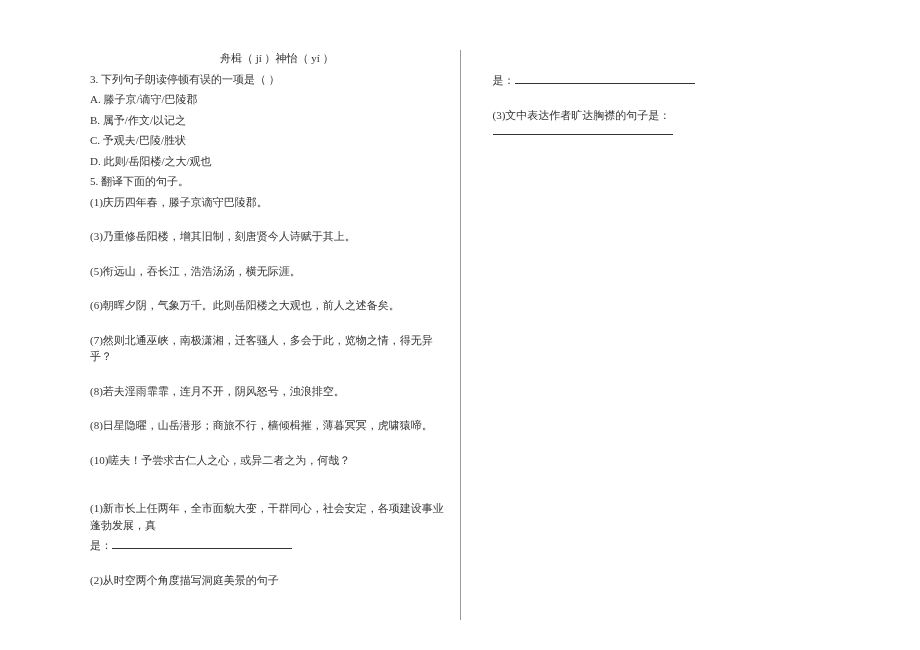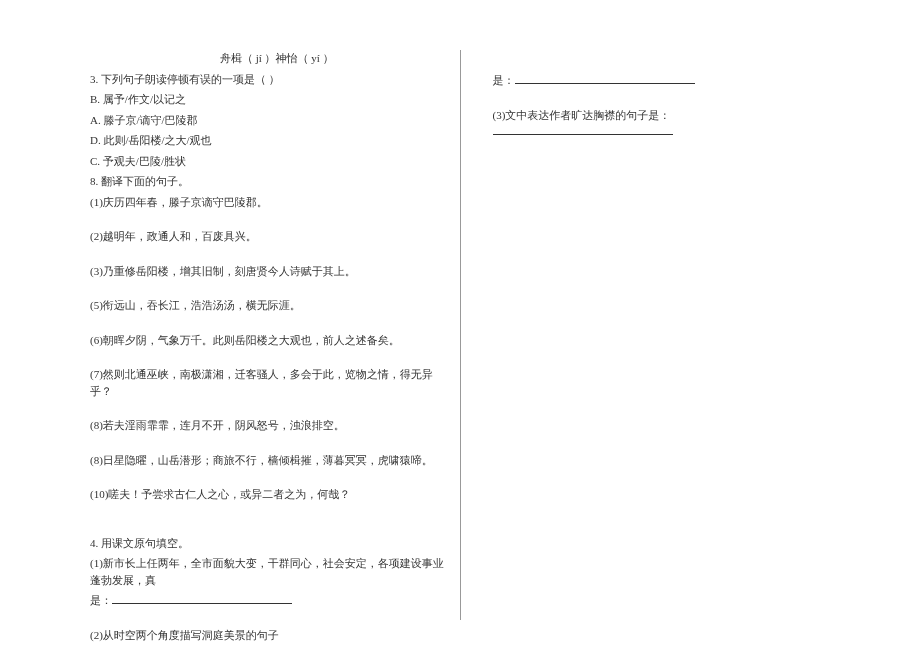--- a/index.html
+++ b/index.html
@@ -57,36 +57,34 @@
       vertical-align: baseline;
     }
   </style>
 </head>
 <body>
 
 <div class="columns">
   <div class="col-left">
     <div class="line indent-center">舟楫（   jí  ）神怡（   yí   ）</div>
     <div class="line">3. 下列句子朗读停顿有误的一项是（      ）</div>
+    <div class="line">A. 滕子京/谪守/巴陵郡</div>
     <div class="line">B. 属予/作文/以记之</div>
-    <div class="line">A. 滕子京/谪守/巴陵郡</div>
+    <div class="line">C. 予观夫/巴陵/胜状</div>
     <div class="line">D. 此则/岳阳楼/之大/观也</div>
-    <div class="line">C. 予观夫/巴陵/胜状</div>
-    <div class="line">8. 翻译下面的句子。</div>
+    <div class="line">5. 翻译下面的句子。</div>
     <div class="para">(1)庆历四年春，滕子京谪守巴陵郡。</div>
-    <div class="para">(2)越明年，政通人和，百废具兴。</div>
     <div class="para">(3)乃重修岳阳楼，增其旧制，刻唐贤今人诗赋于其上。</div>
     <div class="para">(5)衔远山，吞长江，浩浩汤汤，横无际涯。</div>
     <div class="para">(6)朝晖夕阴，气象万千。此则岳阳楼之大观也，前人之述备矣。</div>
     <div class="para">(7)然则北通巫峡，南极潇湘，迁客骚人，多会于此，览物之情，得无异乎？</div>
     <div class="para">(8)若夫淫雨霏霏，连月不开，阴风怒号，浊浪排空。</div>
     <div class="para">(8)日星隐曜，山岳潜形；商旅不行，樯倾楫摧，薄暮冥冥，虎啸猿啼。</div>
     <div class="line">(10)嗟夫！予尝求古仁人之心，或异二者之为，何哉？</div>
     <div style="height:28px"></div>
-    <div class="line">4. 用课文原句填空。</div>
     <div class="line">(1)新市长上任两年，全市面貌大变，干群同心，社会安定，各项建设事业蓬勃发展，真</div>
     <div class="para">
       <span>是：</span><span class="blank"></span>
     </div>
     <div class="line">(2)从时空两个角度描写洞庭美景的句子</div>
   </div>
 
   <div class="col-right">
     <div style="height:22px"></div>
     <div class="para">

